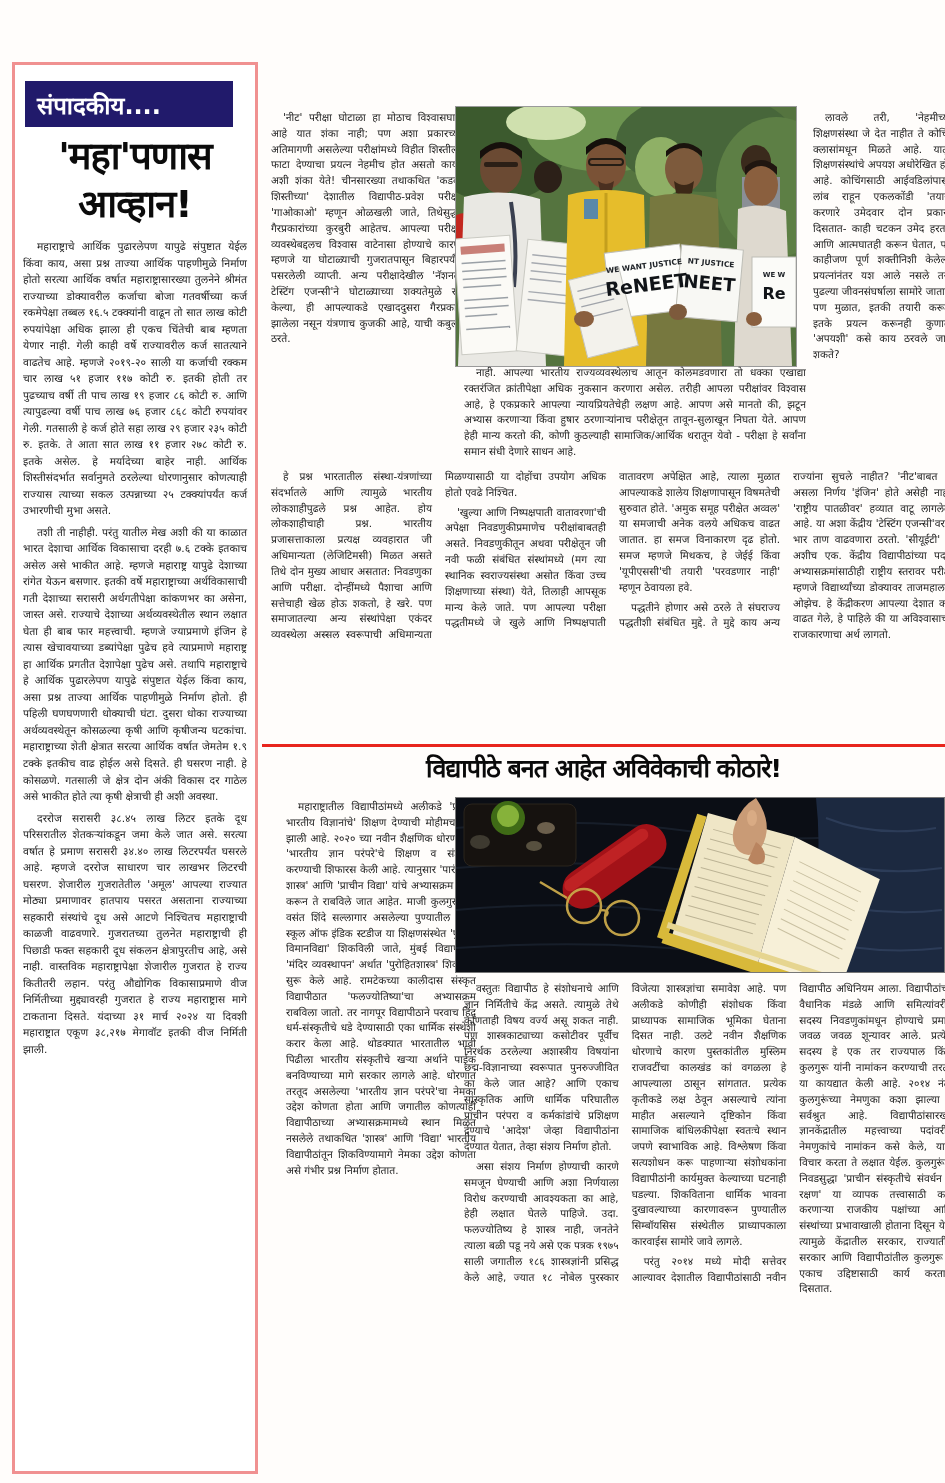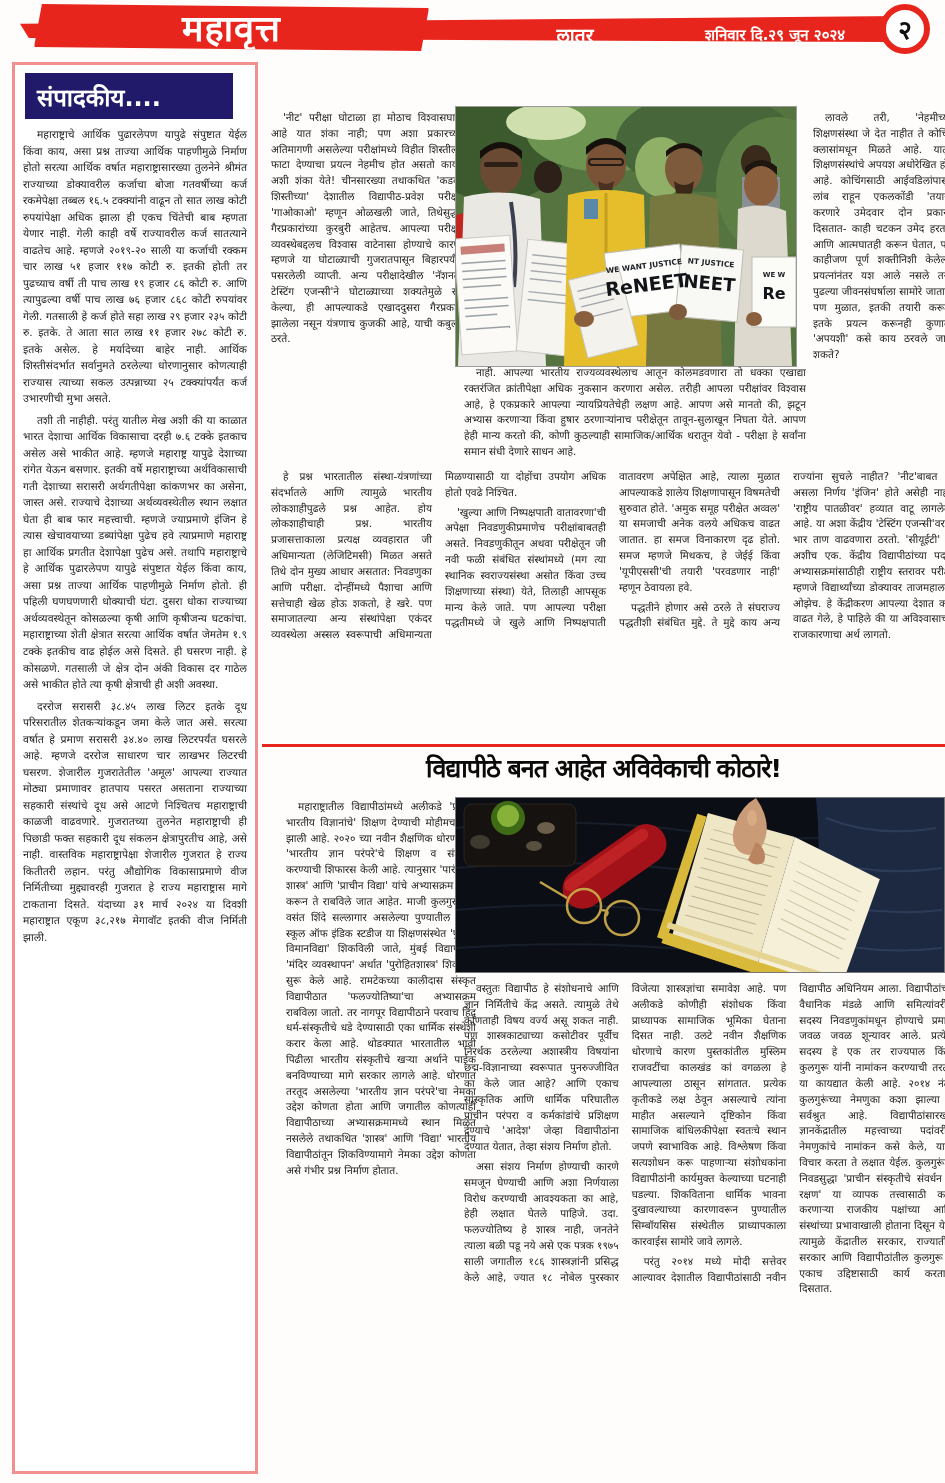--- a/index.html
+++ b/index.html
@@ -17,21 +17,21 @@
   .mast-city{position:absolute;left:500px;top:22px;width:150px;text-align:center;color:#fff;
              font-size:19px;font-weight:700;}
   .mast-date{position:absolute;left:660px;top:24px;width:230px;text-align:center;color:#fff;
              font-size:15px;font-weight:600;}
   .mast-page{position:absolute;left:880px;top:4px;width:50px;height:50px;border-radius:50%;
              background:#fff;border:6px solid #e8251d;box-sizing:border-box;display:flex;
              align-items:center;justify-content:center;color:#111;font-size:26px;font-weight:800;}
 
   
   .editorial{position:absolute;left:12px;top:62px;width:246px;height:1412px;background:#fff;
-             border:3px solid #f09191;box-sizing:border-box;padding:6px 8px;overflow:hidden;}
+             border:3px solid #f09191;box-sizing:border-box;padding:14px 8px;overflow:hidden;}
   .ed-kicker{width:208px;height:46px;background:#211a6b;color:#fff;font-size:24px;font-weight:800;
              display:flex;align-items:center;padding-left:12px;box-sizing:border-box;margin:2px 0 6px 2px;}
   .ed-headline{font-size:38px;line-height:1.25;font-weight:800;color:#0b0b0b;text-align:center;
                margin:4px 0 10px 0;letter-spacing:-1px;}
   .ed-body{font-size:10.6px;line-height:1.56;color:#1d1d1d;text-align:justify;margin-top:7px;}
   .ed-body p{margin:0 0 5px 0;text-indent:14px;}
 
   
   .main-article{position:absolute;left:262px;top:62px;width:683px;height:680px;overflow:hidden;}
   .ma-headline{position:absolute;left:0;top:0;width:683px;text-align:center;font-size:33px;
@@ -51,32 +51,24 @@
                font-weight:800;color:#0a0a0a;letter-spacing:-1px;}
   .sa-col1{left:15px;top:52px;width:190px;height:674px;}
   .sa-photo{position:absolute;left:193px;top:50px;width:490px;height:176px;overflow:hidden;border:1px solid #777;box-sizing:border-box;}
   .sa-bottom{left:193px;top:234px;width:490px;height:492px;column-count:3;column-gap:13px;}
 </style>
 </head>
 <body>
 
 <div class="page">
 
-  <div class="masthead">
-    <div class="mast-bar"></div>
-    <div class="mast-badge">
-      <span>महावृत्त</span>
-    </div>
-    <div class="mast-city">लातूर</div>
-    <div class="mast-date">शनिवार दि.२९ जून २०२४</div>
-    <div class="mast-page">२</div>
-  </div>
 
   <div class="editorial">
     <div class="ed-kicker">संपादकीय....</div>
+    <div class="ed-headline">'महा'पणास आव्हान!</div>
     <div class="ed-body">
       <p>महाराष्ट्राचे आर्थिक पुढारलेपण यापुढे संपुष्टात येईल किंवा काय, असा प्रश्न ताज्या आर्थिक पाहणीमुळे निर्माण होतो सरत्या आर्थिक वर्षात महाराष्ट्रासारख्या तुलनेने श्रीमंत राज्याच्या डोक्यावरील कर्जाचा बोजा गतवर्षीच्या कर्ज रकमेपेक्षा तब्बल १६.५ टक्क्यांनी वाढून तो सात लाख कोटी रुपयांपेक्षा अधिक झाला ही एकच चिंतेची बाब म्हणता येणार नाही. गेली काही वर्षे राज्यावरील कर्ज सातत्याने वाढतेच आहे. म्हणजे २०१९-२० साली या कर्जाची रक्कम चार लाख ५१ हजार ११७ कोटी रु. इतकी होती तर पुढच्याच वर्षी ती पाच लाख १९ हजार ८६ कोटी रु. आणि त्यापुढल्या वर्षी पाच लाख ७६ हजार ८६८ कोटी रुपयांवर गेली. गतसाली हे कर्ज होते सहा लाख २९ हजार २३५ कोटी रु. इतके. ते आता सात लाख ११ हजार २७८ कोटी रु. इतके असेल. हे मर्यादेच्या बाहेर नाही. आर्थिक शिस्तीसंदर्भात सर्वानुमते ठरलेल्या धोरणानुसार कोणत्याही राज्यास त्याच्या सकल उत्पन्नाच्या २५ टक्क्यांपर्यंत कर्ज उभारणीची मुभा असते.</p>
       <p>तशी ती नाहीही. परंतु यातील मेख अशी की या काळात भारत देशाचा आर्थिक विकासाचा दरही ७.६ टक्के इतकाच असेल असे भाकीत आहे. म्हणजे महाराष्ट्र यापुढे देशाच्या रांगेत येऊन बसणार. इतकी वर्षे महाराष्ट्राच्या अर्थविकासाची गती देशाच्या सरासरी अर्थगतीपेक्षा कांकणभर का असेना, जास्त असे. राज्याचे देशाच्या अर्थव्यवस्थेतील स्थान लक्षात घेता ही बाब फार महत्त्वाची. म्हणजे ज्याप्रमाणे इंजिन हे त्यास खेचावयाच्या डब्यांपेक्षा पुढेच हवे त्याप्रमाणे महाराष्ट्र हा आर्थिक प्रगतीत देशापेक्षा पुढेच असे. तथापि महाराष्ट्राचे हे आर्थिक पुढारलेपण यापुढे संपुष्टात येईल किंवा काय, असा प्रश्न ताज्या आर्थिक पाहणीमुळे निर्माण होतो. ही पहिली घणघणणारी धोक्याची घंटा. दुसरा धोका राज्याच्या अर्थव्यवस्थेतून कोसळल्या कृषी आणि कृषीजन्य घटकांचा. महाराष्ट्राच्या शेती क्षेत्रात सरत्या आर्थिक वर्षात जेमतेम १.९ टक्के इतकीच वाढ होईल असे दिसते. ही घसरण नाही. हे कोसळणे. गतसाली जे क्षेत्र दोन अंकी विकास दर गाठेल असे भाकीत होते त्या कृषी क्षेत्राची ही अशी अवस्था.</p>
       <p>दररोज सरासरी ३८.४५ लाख लिटर इतके दूध परिसरातील शेतकऱ्यांकडून जमा केले जात असे. सरत्या वर्षात हे प्रमाण सरासरी ३४.४० लाख लिटरपर्यंत घसरले आहे. म्हणजे दररोज साधारण चार लाखभर लिटरची घसरण. शेजारील गुजरातेतील 'अमूल' आपल्या राज्यात मोठ्या प्रमाणावर हातपाय पसरत असताना राज्याच्या सहकारी संस्थांचे दूध असे आटणे निश्चितच महाराष्ट्राची काळजी वाढवणारे. गुजरातच्या तुलनेत महाराष्ट्राची ही पिछाडी फक्त सहकारी दूध संकलन क्षेत्रापुरतीच आहे, असे नाही. वास्तविक महाराष्ट्रापेक्षा शेजारील गुजरात हे राज्य कितीतरी लहान. परंतु औद्योगिक विकासाप्रमाणे वीज निर्मितीच्या मुद्द्यावरही गुजरात हे राज्य महाराष्ट्रास मागे टाकताना दिसते. यंदाच्या ३१ मार्च २०२४ या दिवशी महाराष्ट्रात एकूण ३८,२१७ मेगावॉट इतकी वीज निर्मिती झाली.</p>
     </div>
   </div>
 
   <div class="main-article">
 
     <div class="body-col ma-col1">

